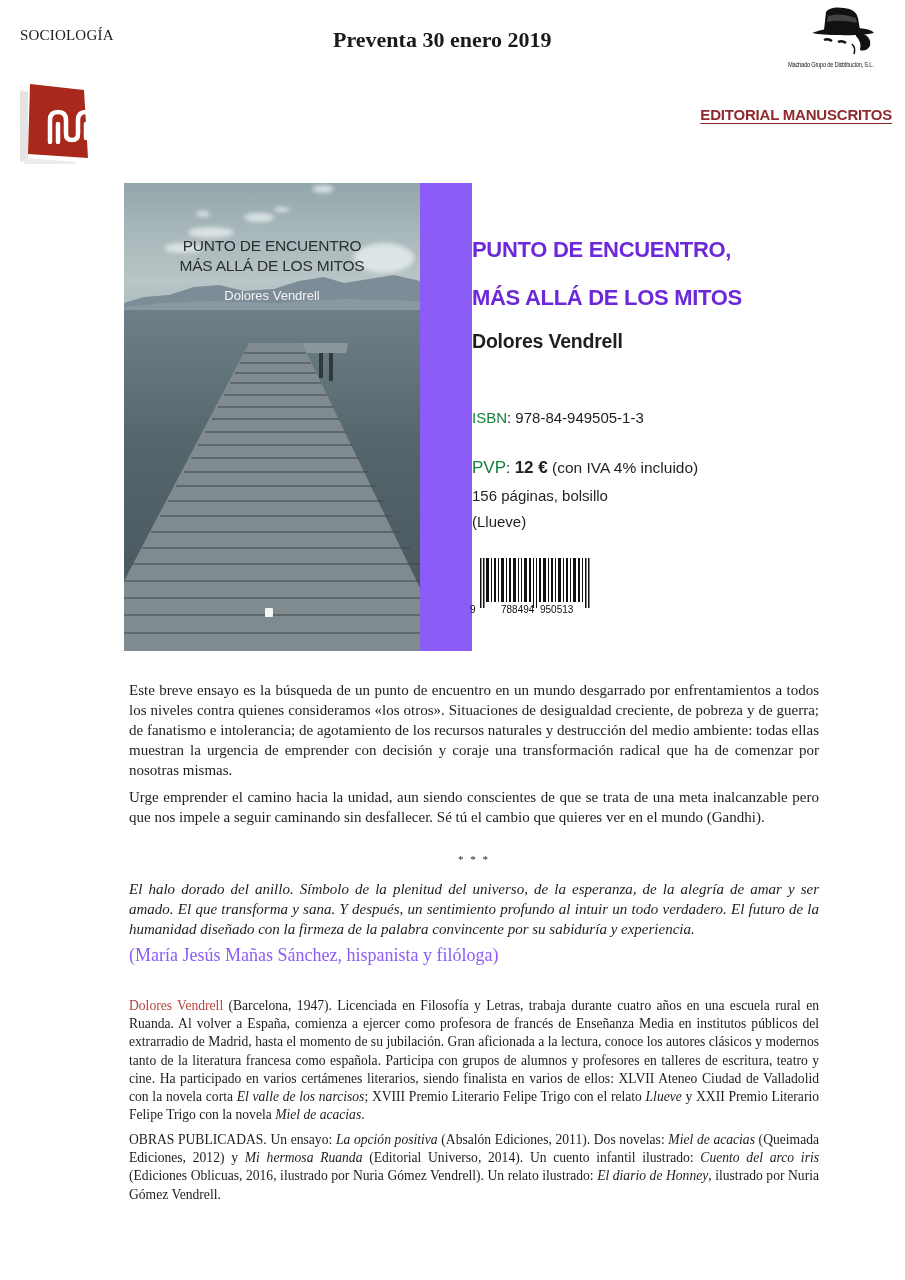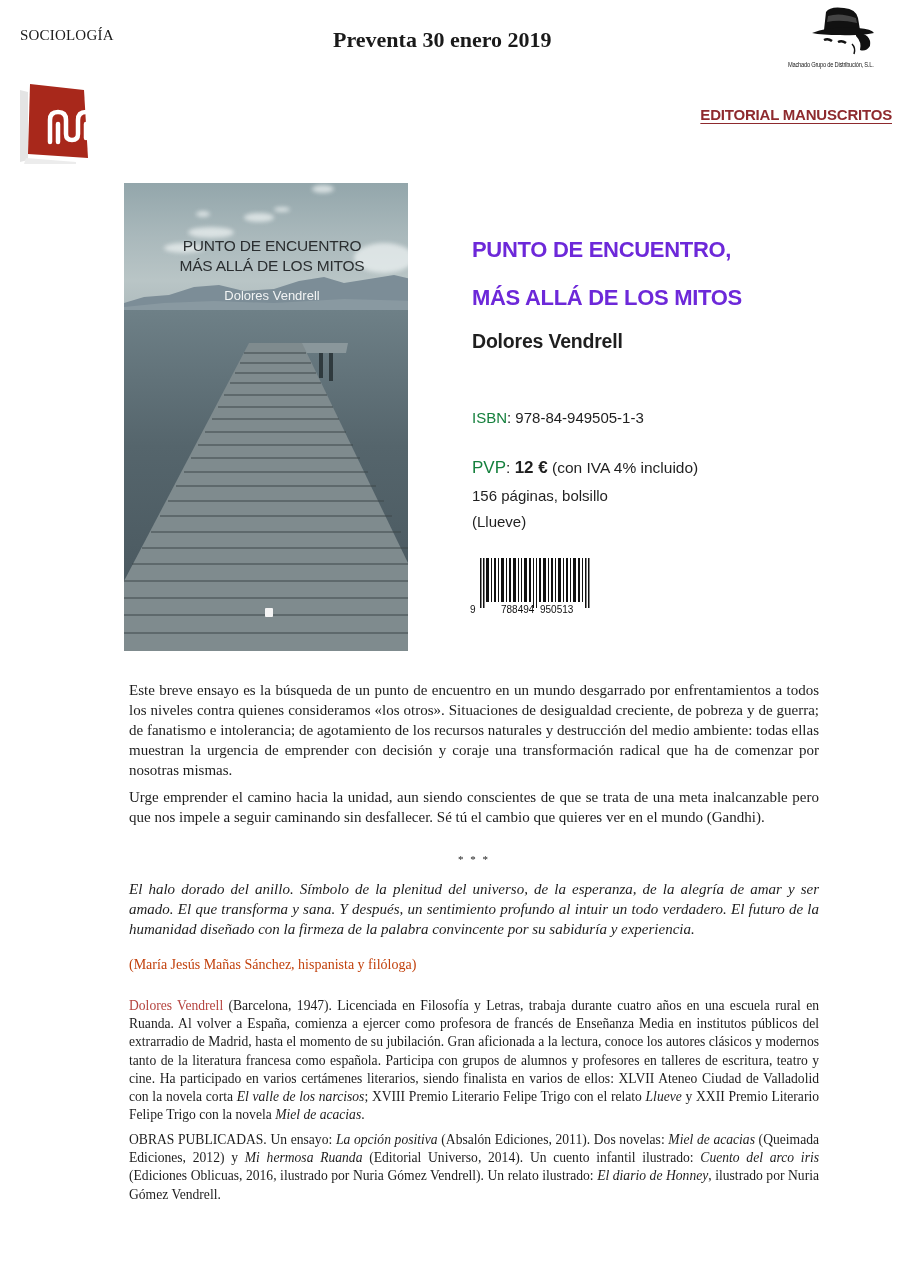--- a/index.html
+++ b/index.html
@@ -8,21 +8,21 @@
 
   
   .category { left: 20px; top: 27px; font-family: "Liberation Serif", serif; font-weight: normal; font-size: 15px; letter-spacing: 0.2px; }
   .presale { left: 333px; top: 27px; font-family: "Liberation Serif", serif; font-weight: bold; font-size: 22px; }
   .distributor { left: 788px; top: 6px; width: 100px; height: 66px; }
   .distributor-label { position: absolute; left: 0; top: 55px; width: 110px; font-family: "Liberation Sans", sans-serif; font-size: 7px; letter-spacing: -0.3px; white-space: nowrap; transform: scaleX(0.82); transform-origin: left top; }
   .publisher-logo { left: 18px; top: 84px; width: 84px; height: 80px; }
   .publisher-name { right: 13px; top: 106px; font-family: "Liberation Sans", sans-serif; font-weight: bold; font-size: 15px; color: #8e2a2e; text-decoration: underline; text-decoration-thickness: 1px; text-underline-offset: 3px; letter-spacing: -0.2px; }
 
   
-  .cover { left: 124px; top: 183px; width: 284px; height: 468px; overflow: hidden; background: #8b5cf6; }
+  .cover { left: 124px; top: 183px; width: 348px; height: 468px; overflow: hidden; background: #8b5cf6; }
   .cover-sky { position: absolute; left: 0; top: 0; width: 296px; height: 130px; background: linear-gradient(180deg, #93a6ab 0%, #a9b8bb 40%, #b9c5c6 75%, #aebbbd 100%); }
   .cover-cloud { position: absolute; background: rgba(235,240,240,0.75); border-radius: 50%; filter: blur(2px); }
   .cover-mountains { position: absolute; left: 0; top: 90px; width: 296px; height: 40px; }
   .cover-sea { position: absolute; left: 0; top: 127px; width: 296px; height: 341px; background: linear-gradient(180deg, #6e8087 0%, #55656c 40%, #46545b 100%); }
   .cover-title { position: absolute; left: 0; top: 53px; width: 296px; text-align: center; font-family: "Liberation Sans", sans-serif; font-size: 15.5px; line-height: 20px; color: #2a2e30; letter-spacing: -0.2px; }
   .cover-author { position: absolute; left: 0; top: 105px; width: 296px; text-align: center; font-family: "Liberation Sans", sans-serif; font-size: 13px; color: #f2f4f4; }
   .cover-pier { position: absolute; left: 0; top: 0; width: 296px; height: 468px; }
   .cover-logo { position: absolute; left: 141px; top: 425px; width: 8px; height: 9px; background: #f4f4f4; border-radius: 1px; }
 
   
@@ -43,21 +43,21 @@
   .barcode-digits { position: absolute; left: 0; top: 46px; width: 124px; font-family: "Liberation Sans", sans-serif; font-size: 10px; color: #111; }
   .barcode-digits span { position: absolute; top: 0; }
 
   
   .text-block { left: 129px; width: 690px; font-family: "Liberation Serif", serif; font-size: 15px; line-height: 20px; text-align: justify; color: #1d1d1d; }
   .text-block p { margin: 0; }
   .para1 { top: 680px; }
   .para2 { top: 787px; }
   .separator { left: 129px; width: 690px; top: 853px; text-align: center; font-size: 11px; letter-spacing: 2px; font-family: "Liberation Serif", serif; }
   .quote { top: 879px; font-style: italic; }
-  .quote-attr { top: 945px; left: 129px; font-family: "Liberation Serif", serif; font-size: 14px; color: #c2410c; margin-top: 12px; }
+  .quote-attr { top: 945px; left: 129px; font-family: "Liberation Serif", serif; font-size: 18px; color: #8b5cf6; }
 
   .bio { top: 997px; font-size: 13.6px; line-height: 18.2px; }
   .bio .author-name { color: #b5443f; }
   .works { top: 1131px; font-size: 13.6px; line-height: 18.2px; }
 </style>
 </head>
 <body>
 
 <div class="abs category">SOCIOLOGÍA</div>
 <div class="abs presale">Preventa 30 enero 2019</div>

